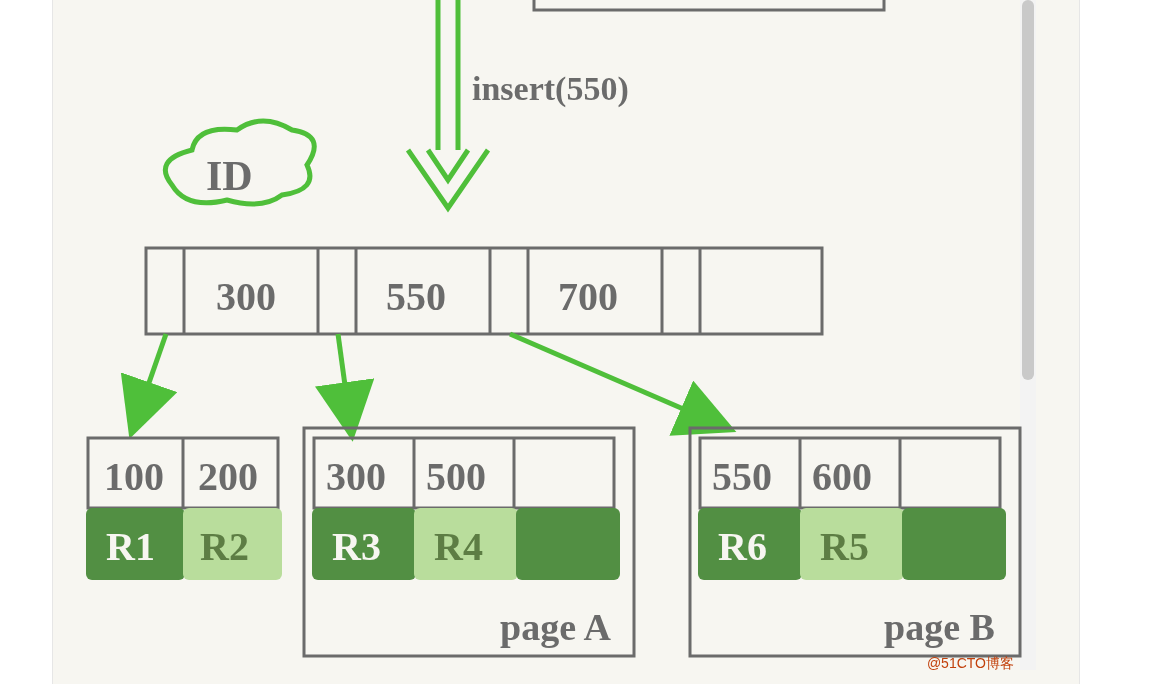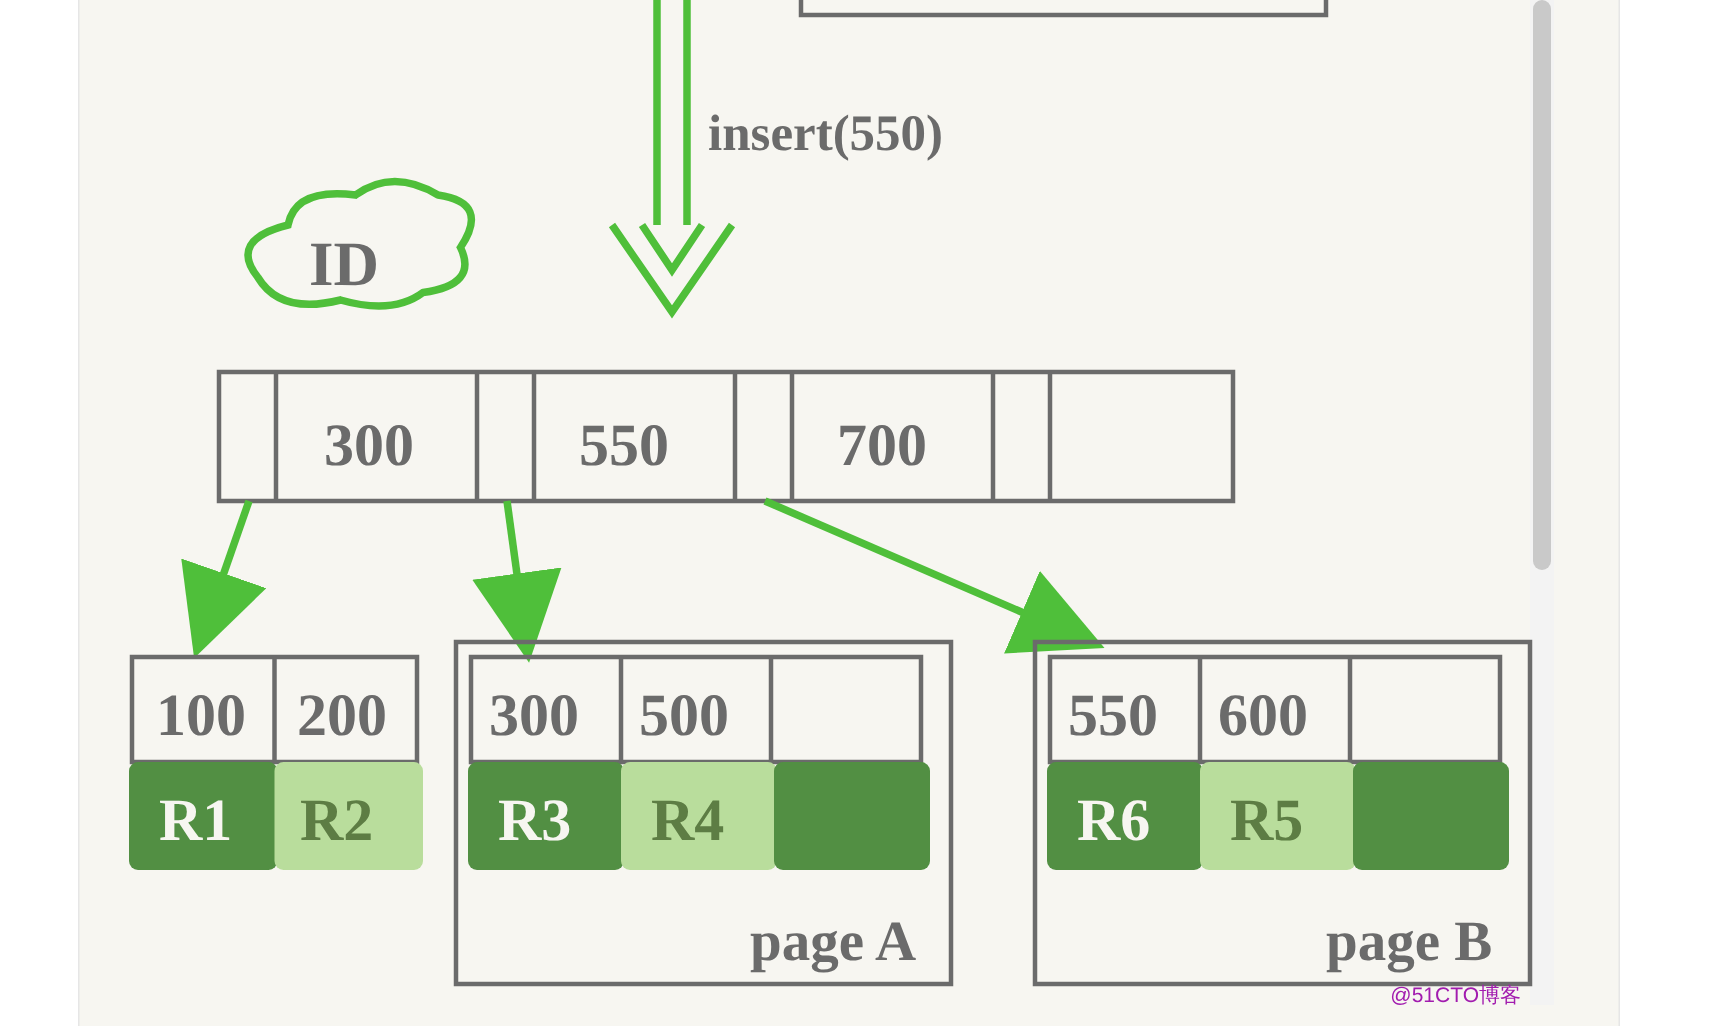--- a/index.html
+++ b/index.html
@@ -1,20 +1,20 @@
 <!DOCTYPE html>
 <html><head>
 <meta charset="utf-8">
 <style>
   html,body{margin:0;padding:0;width:1152px;height:684px;overflow:hidden;background:#fff;}
   .canvas-wrap{position:relative;width:1036px;height:684px;}
   .paper{position:absolute;left:52px;top:0;width:1026px;height:684px;background:#f7f6f1;border-left:1px solid #e6e6e6;border-right:1px solid #e6e6e6;}
   .scroll-track{position:absolute;right:0;top:0;width:16px;height:670px;background:#f3f3f3;}
   .scroll-thumb{position:absolute;right:2px;top:0;width:12px;height:380px;background:#c9c9c9;border-radius:6px;}
-  .watermark{position:absolute;right:22px;bottom:12px;color:#a21caf;font:14px/1.2 "PingFang SC","Microsoft YaHei",sans-serif;margin-top:24px;}
+  .watermark{position:absolute;right:22px;bottom:12px;color:#c2410c;font:14px/1.2 "PingFang SC","Microsoft YaHei",sans-serif;margin-top:24px;}
   svg{position:absolute;left:0;top:0;}
   
   .ht{font-family:"Comic Sans MS","Segoe Script","Bradley Hand",cursive;fill:#6b6b6b;font-weight:600;}
   .ht-white{font-family:"Comic Sans MS","Segoe Script","Bradley Hand",cursive;fill:#f7f6f1;font-weight:700;}
   .ht-oliv{font-family:"Comic Sans MS","Segoe Script","Bradley Hand",cursive;fill:#5d7d44;font-weight:700;}
   .key{font-size:40px;}
   .row{font-size:40px;}
   .lbl{font-size:38px;}
   .idlbl{font-size:42px;}
   .op{font-size:34px;fill:#6b6b6b;}

